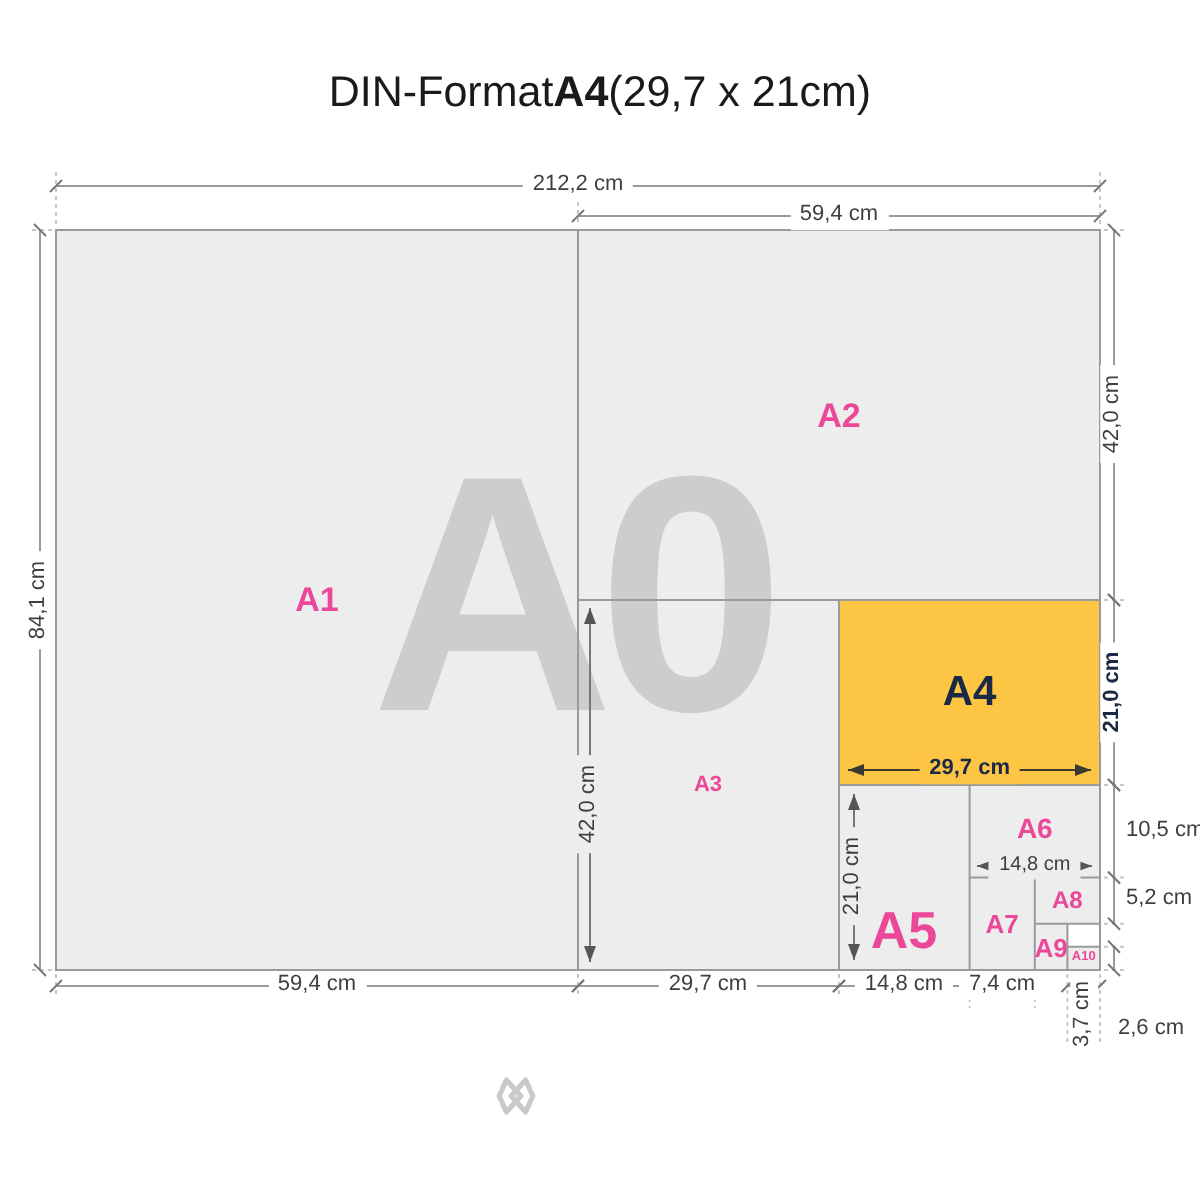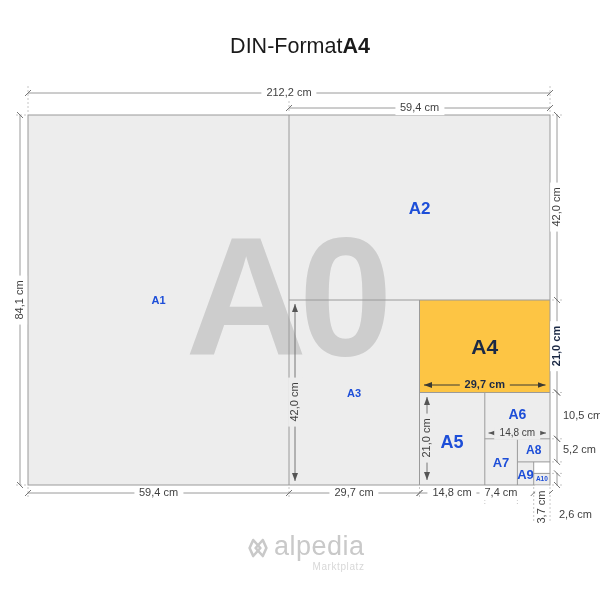--- a/index.html
+++ b/index.html
@@ -13,21 +13,21 @@
     font-size:21.5px;color:#1a1a1a;
   }
   .title .bold{font-weight:700;}
   .watermark{
     position:absolute;left:285px;top:297px;transform:translate(-50%,-50%);
     font-size:168px;font-weight:700;color:#cdcdcd;letter-spacing:-8px;line-height:1;
   }
   svg.layer{position:absolute;left:0;top:0;}
   .plabel{
     position:absolute;transform:translate(-50%,-50%);
-    font-weight:700;color:#1d4ed8;line-height:1;white-space:nowrap;
+    font-weight:700;color:#ec4899;line-height:1;white-space:nowrap;
   }
   .plabel.navy{color:#1b2945;}
   .dim{
     position:absolute;transform:translate(-50%,-50%);
     font-size:11px;color:#3f3f3f;background:#ffffff;padding:0 5px;
     white-space:nowrap;line-height:1.25;
   }
   .dim.rot{transform:translate(-50%,-50%) rotate(-90deg);}
   .dim.paper-bg{background:#ededed;}
   .dim.orange-bg{background:#fdc544;color:#1b2945;font-weight:700;}
@@ -40,20 +40,21 @@
   .logo-tagline{font-size:10px;color:#d8d8d8;letter-spacing:.6px;margin-top:1px;}
 </style>
 </head>
 <body>
 
 <div class="stage">
 
   <div class="title">
     <span>DIN-Format</span>
     <span class="bold">A4</span>
+    <span>(29,7 x 21cm)</span>
   </div>
 
   <svg class="layer" width="600" height="600" viewBox="0 0 600 600">
     <g fill="#ededed">
       <rect x="28" y="115" width="261" height="370"></rect>
       <rect x="289" y="115" width="261" height="185"></rect>
       <rect x="289" y="300" width="130.5" height="185"></rect>
       <rect x="419.5" y="300" width="130.5" height="92.5" fill="#fdc544"></rect>
       <rect x="419.5" y="392.5" width="65.3" height="92.5"></rect>
       <rect x="484.8" y="392.5" width="65.2" height="46.3"></rect>
@@ -132,25 +133,25 @@
     </g>
 
     <g stroke-width="1" fill="none">
       <line x1="295" y1="304" x2="295" y2="481" stroke="#777" marker-start="url(#arr)" marker-end="url(#arr)"></line>
       <line x1="424" y1="385" x2="545.5" y2="385" stroke="#3a3a33" marker-start="url(#arrD)" marker-end="url(#arrD)"></line>
       <line x1="427" y1="397" x2="427" y2="480" stroke="#777" marker-start="url(#arr)" marker-end="url(#arr)"></line>
       <line x1="488.5" y1="433" x2="546" y2="433" stroke="#777" marker-start="url(#arr)" marker-end="url(#arr)"></line>
     </g>
   </svg>
 
-  <div class="plabel" style="left:158.5px;top:300px;font-size:11px;">A1</div>
+  <div class="plabel" style="left:158.5px;top:300px;font-size:17px;">A1</div>
   <div class="plabel" style="left:419.5px;top:207.5px;font-size:17px;">A2</div>
   <div class="plabel" style="left:354px;top:392.5px;font-size:11px;">A3</div>
   <div class="plabel navy" style="left:484.8px;top:346px;font-size:21px;">A4</div>
-  <div class="plabel" style="left:452px;top:442px;font-size:18px;">A5</div>
+  <div class="plabel" style="left:452px;top:465px;font-size:26px;">A5</div>
   <div class="plabel" style="left:517.4px;top:414px;font-size:14px;">A6</div>
   <div class="plabel" style="left:501px;top:462px;font-size:13px;">A7</div>
   <div class="plabel" style="left:533.7px;top:450.4px;font-size:12px;">A8</div>
   <div class="plabel" style="left:525.5px;top:473.5px;font-size:13px;">A9</div>
   <div class="plabel" style="left:541.9px;top:479.4px;font-size:6.5px;">A10</div>
 
   <div class="dim" style="left:289px;top:93px;">212,2 cm</div>
   <div class="dim" style="left:419.5px;top:108px;">59,4 cm</div>
   <div class="dim rot" style="left:20px;top:300px;">84,1 cm</div>
   <div class="dim rot" style="left:557px;top:207px;">42,0 cm</div>
@@ -168,19 +169,15 @@
   <div class="dim rot paper-bg" style="left:427px;top:438px;">21,0 cm</div>
   <div class="dim paper-bg small" style="left:517.4px;top:433px;">14,8 cm</div>
 
   <div class="logo">
     <svg width="26" height="26" viewBox="0 0 26 26" style="margin-top:2px;">
       <g stroke="#c9c9c9" stroke-width="2.6" fill="none" stroke-linejoin="round">
         <path d="M8.2,5 L15.4,13 L8.2,21 L4.6,13 Z"></path>
         <path d="M17.8,5 L10.6,13 L17.8,21 L21.4,13 Z"></path>
       </g>
     </svg>
-    <div class="logo-text">
-      <span class="logo-name">alpedia</span>
-      <span class="logo-tagline">Marktplatz</span>
-    </div>
   </div>
 
 </div>
 
 </body></html>

